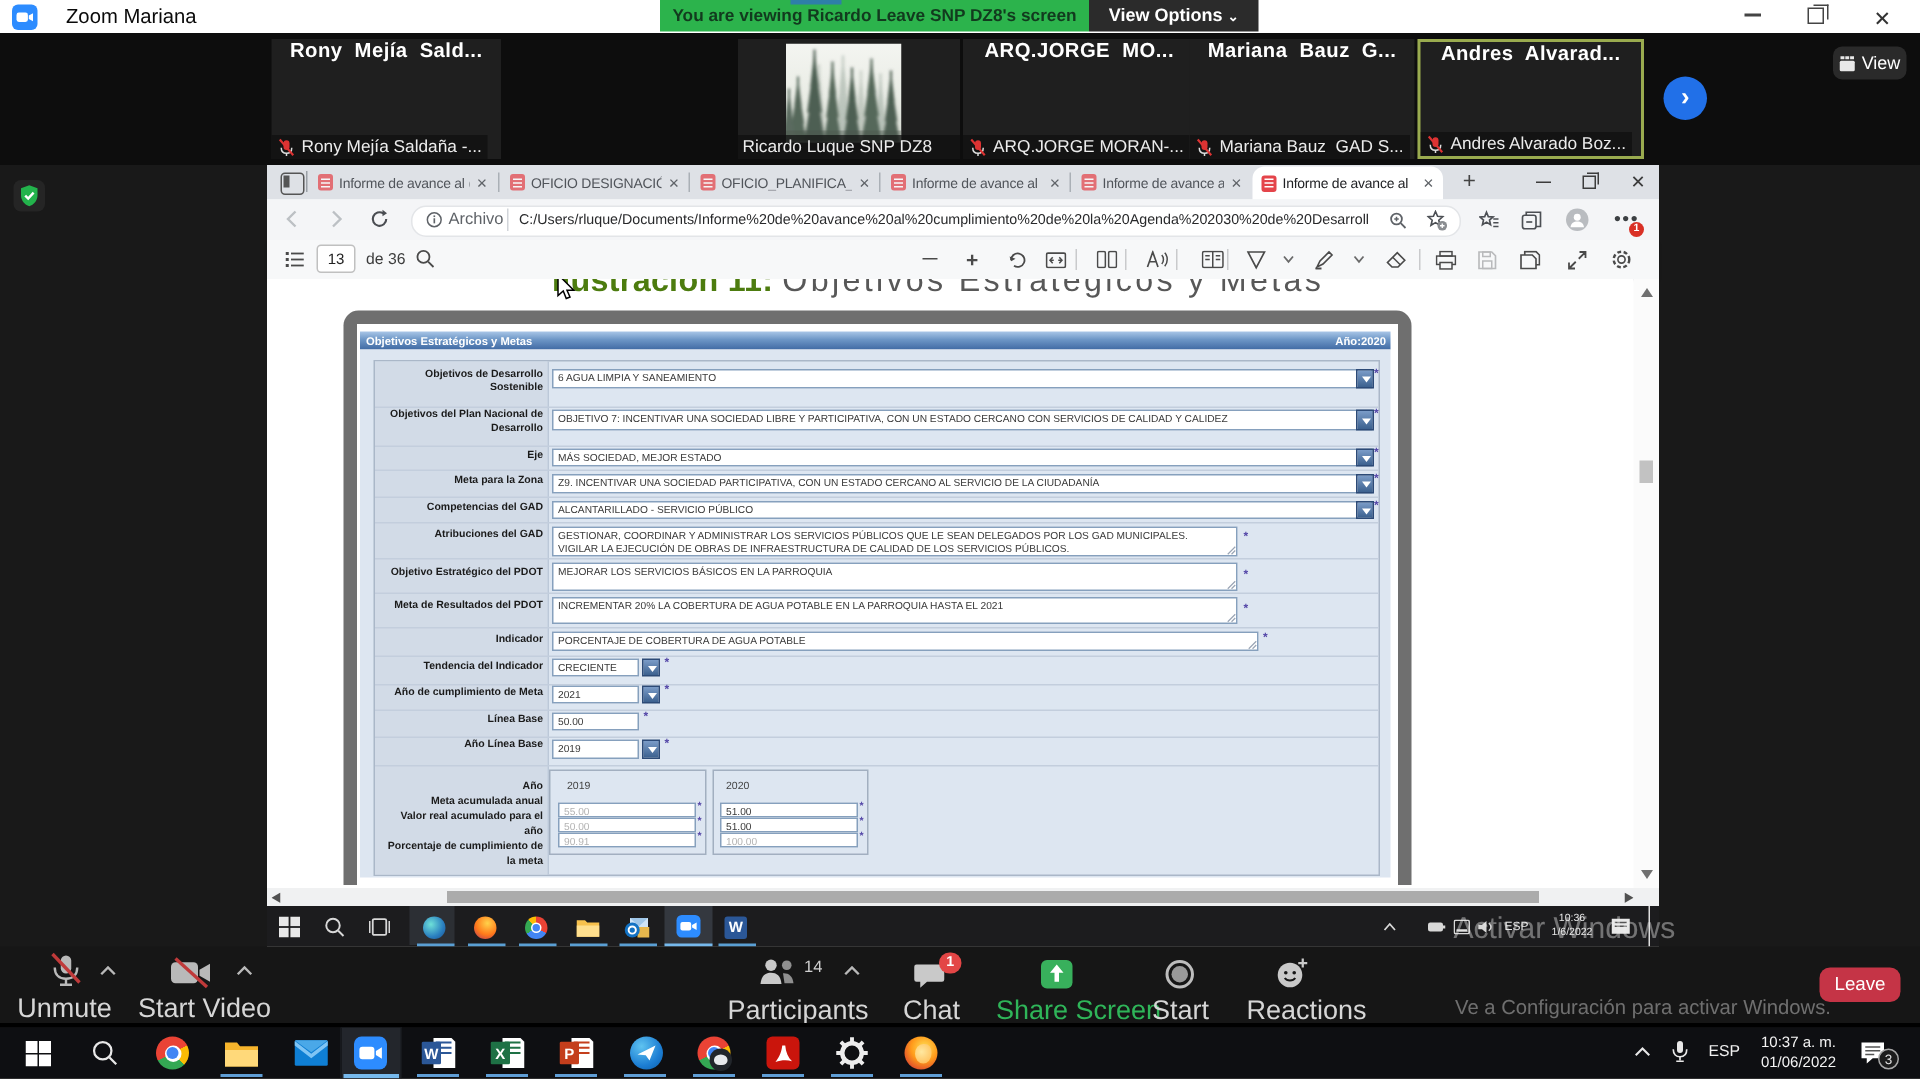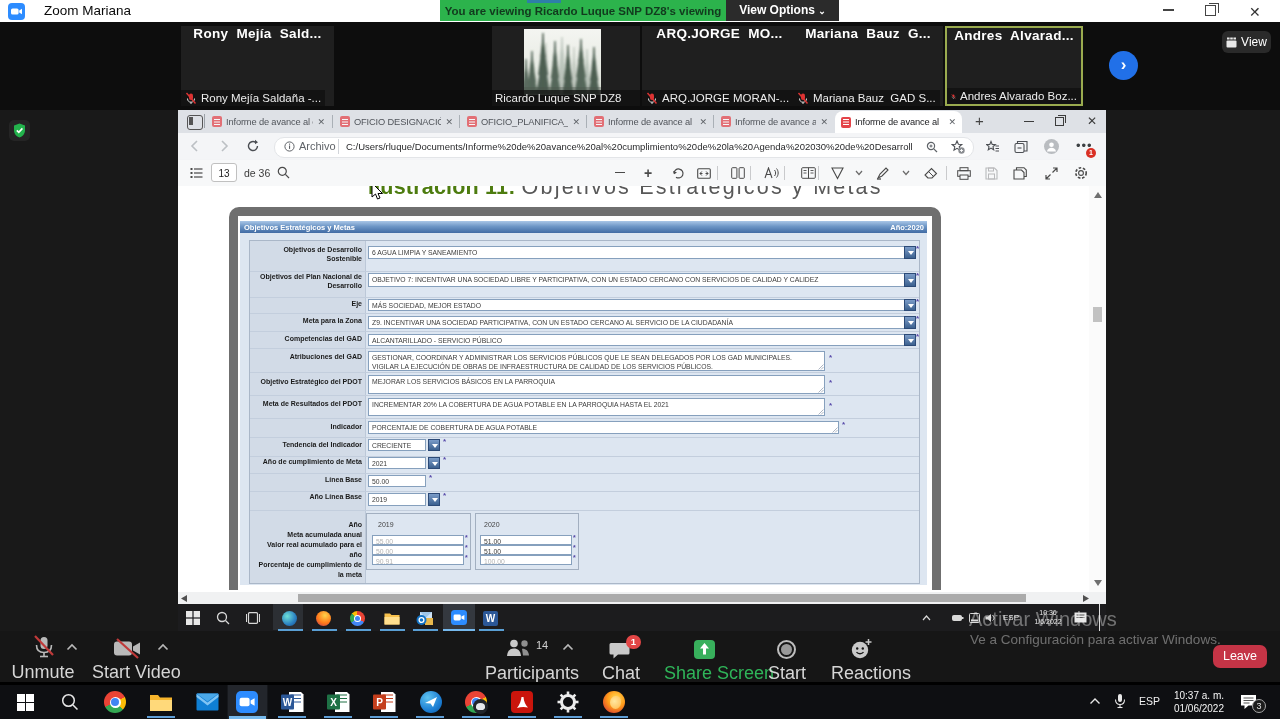--- a/index.html
+++ b/index.html
@@ -30,21 +30,21 @@
   <svg width="17" height="17" viewBox="0 0 17 17">
         <rect x="3" y="5.4" width="7.6" height="6.2" rx="1.6" fill="#fff"></rect>
         <path d="M11.2 7.4 L14 5.8 L14 11.2 L11.2 9.6 Z" fill="#fff"></path>
       </svg>
 </div>
 <div class="a" style="left:44px;top:3px;font-size:13.5px;color:#0a0a0a;">Zoom Mariana</div>
 <div class="a" style="left:1163px;top:9px;width:11px;height:1.5px;background:#444;"></div>
 <div class="a" style="left:1205px;top:5px;width:9px;height:9px;border:1.3px solid #444;"></div>
 <div class="a" style="left:1209px;top:3px;width:9px;height:9px;border:1.3px solid #444;border-left:none;border-bottom:none;"></div>
 <div class="a" style="left:1249px;top:4px;font-size:14px;color:#333;">✕</div>
-<div class="a" style="left:440px;top:0;width:286px;height:21px;background:#2cb34c;color:#123a1e;font-weight:bold;font-size:11.5px;text-align:center;line-height:22px;">You are viewing Ricardo Luque SNP DZ8's viewing</div>
+<div class="a" style="left:440px;top:0;width:286px;height:21px;background:#2cb34c;color:#123a1e;font-weight:bold;font-size:11.5px;text-align:center;line-height:22px;">You are viewing Ricardo Leave SNP DZ8's screen</div>
 <div class="a" style="left:726px;top:0;width:113px;height:21px;background:#2b2b2b;color:#fff;font-weight:bold;font-size:12px;text-align:center;line-height:21px;">View Options <span style="font-size:9px;">⌄</span></div>
 <div class="a" style="left:527px;top:0;width:34px;height:3px;background:#2e7fa8;"></div>
 
 <div class="a" style="left:0;top:22px;width:1280px;height:88px;background:#0d0d0d;" id="strip">
 
   <div class="a" style="left:9px;top:98px;width:21px;height:21px;border-radius:5px;background:#252525;">
     <svg width="21" height="21" viewBox="0 0 21 21">
           <path d="M10.5 3.5 L16 5.5 L16 10 C16 14 13.5 16.5 10.5 17.5 C7.5 16.5 5 14 5 10 L5 5.5 Z" fill="#23b34c"></path>
           <path d="M7.8 10.4 L9.8 12.4 L13.4 8.4" stroke="#fff" stroke-width="1.6" fill="none"></path>
         </svg>
@@ -134,21 +134,21 @@
   </div>
   <div class="tile" style="left:793px;width:150px;">
         <span class="nm">Mariana&nbsp; Bauz&nbsp; G...</span>
     <div class="lbl"><svg width="12" height="13" viewBox="0 0 12 13" style="margin-right:4px;">
             <rect x="4" y="1.5" width="4" height="6.5" rx="2" fill="#d33"></rect>
             <path d="M2.5 6.5 C2.5 9 4 10.2 6 10.2 C8 10.2 9.5 9 9.5 6.5" stroke="#ddd" stroke-width="1" fill="none"></path>
             <line x1="6" y1="10.2" x2="6" y2="12" stroke="#ddd" stroke-width="1"></line>
             <line x1="1.5" y1="1" x2="10.5" y2="11.5" stroke="#d33" stroke-width="1.4"></line>
           </svg>Mariana Bauz&nbsp; GAD S...</div>
   </div>
-  <div class="tile" style="left:945px;width:138px;border:2px solid #9aab4f;top:4px;height:80px;box-sizing:border-box;">
+  <div class="tile" style="left:945px;width:151px;border:2px solid #9aab4f;top:4px;height:80px;box-sizing:border-box;">
         <span class="nm">Andres&nbsp; Alvarad...</span>
     <div class="lbl"><svg width="12" height="13" viewBox="0 0 12 13" style="margin-right:4px;">
             <rect x="4" y="1.5" width="4" height="6.5" rx="2" fill="#d33"></rect>
             <path d="M2.5 6.5 C2.5 9 4 10.2 6 10.2 C8 10.2 9.5 9 9.5 6.5" stroke="#ddd" stroke-width="1" fill="none"></path>
             <line x1="6" y1="10.2" x2="6" y2="12" stroke="#ddd" stroke-width="1"></line>
             <line x1="1.5" y1="1" x2="10.5" y2="11.5" stroke="#d33" stroke-width="1.4"></line>
           </svg>Andres Alvarado Boz...</div>
   </div>
   <div class="a" style="left:1109px;top:29px;width:29px;height:29px;border-radius:50%;background:#2170e8;color:#fff;text-align:center;line-height:27px;font-size:17px;font-weight:bold;">›</div>
   <div class="a" style="left:1222px;top:9px;width:49px;height:22px;border-radius:6px;background:#2a2a2a;color:#fff;font-size:12px;display:flex;align-items:center;justify-content:center;">
@@ -735,15 +735,15 @@
   <div class="a" style="left:1139px;top:10px;font-size:10.5px;color:#f0f0f0;">ESP</div>
   <div class="a" style="left:1162px;top:4px;width:62px;text-align:right;font-size:10px;color:#f5f5f5;line-height:13px;">10:37 a. m.<br>01/06/2022</div>
   <svg class="a" style="left:1240px;top:9px;" width="17" height="16" viewBox="0 0 17 16">
         <path d="M1 1 L16 1 L16 11.5 L8.5 11.5 L4.5 15 L4.5 11.5 L1 11.5 Z" fill="#fff"></path>
         <path d="M3.5 4 L13.5 4 M3.5 6.5 L13.5 6.5 M3.5 9 L9.5 9" stroke="#555" stroke-width="1.1"></path>
       </svg>
   <div class="a" style="left:1252px;top:14px;width:14px;height:14px;border-radius:50%;background:#1c1c1c;border:1.3px solid #a8a8a8;color:#e0e0e0;font-size:9px;text-align:center;line-height:12px;box-sizing:border-box;">3</div>
 </div>
 
 <div class="a" style="left:969px;top:608px;font-size:20px;color:rgba(235,235,235,0.42);z-index:50;">Activar Windows</div>
-<div class="a" style="left:970px;top:632px;font-size:13.5px;color:rgba(220,220,220,0.45);z-index:50;">Ve a Configuración para activar Windows.</div>
+<div class="a" style="left:970px;top:664px;font-size:13.5px;color:rgba(220,220,220,0.45);z-index:50;">Ve a Configuración para activar Windows.</div>
 
 </div>
 
 </body></html>

